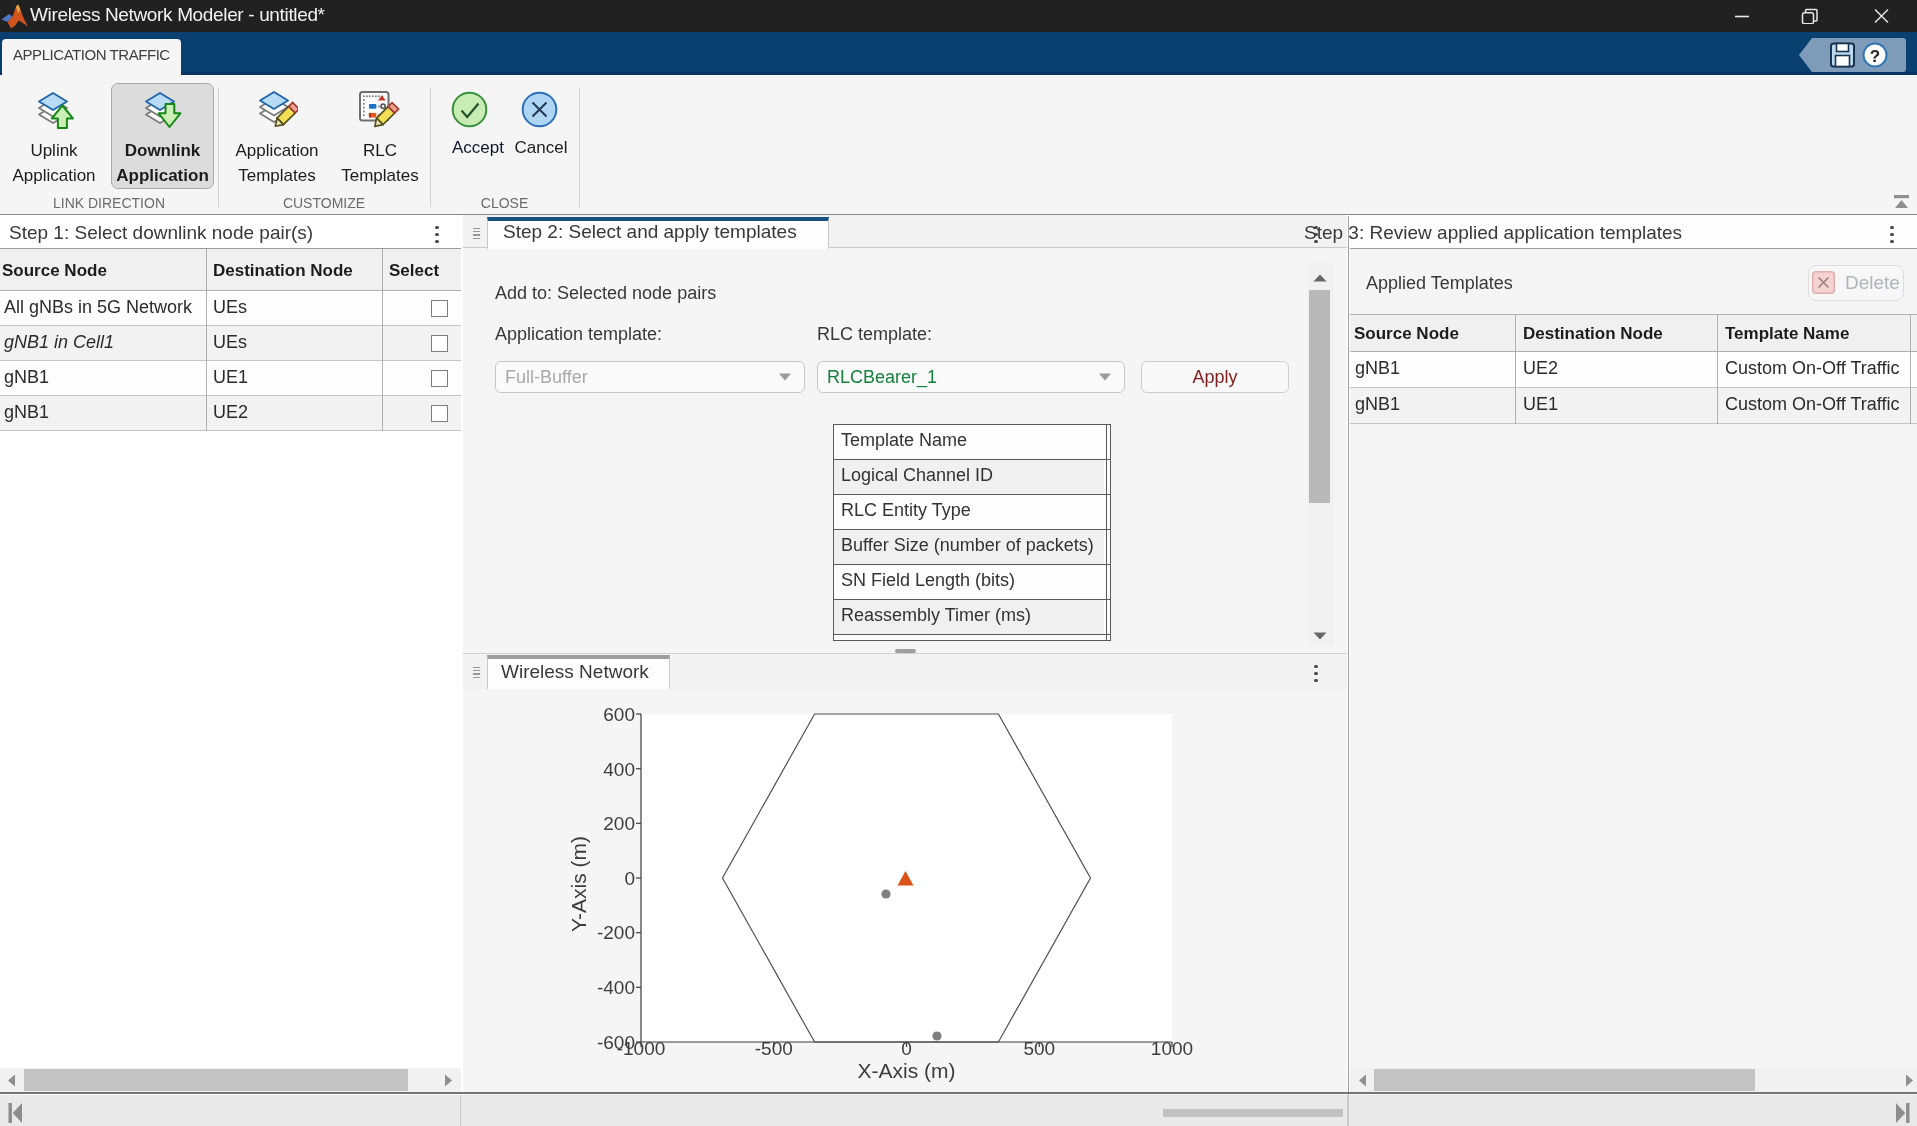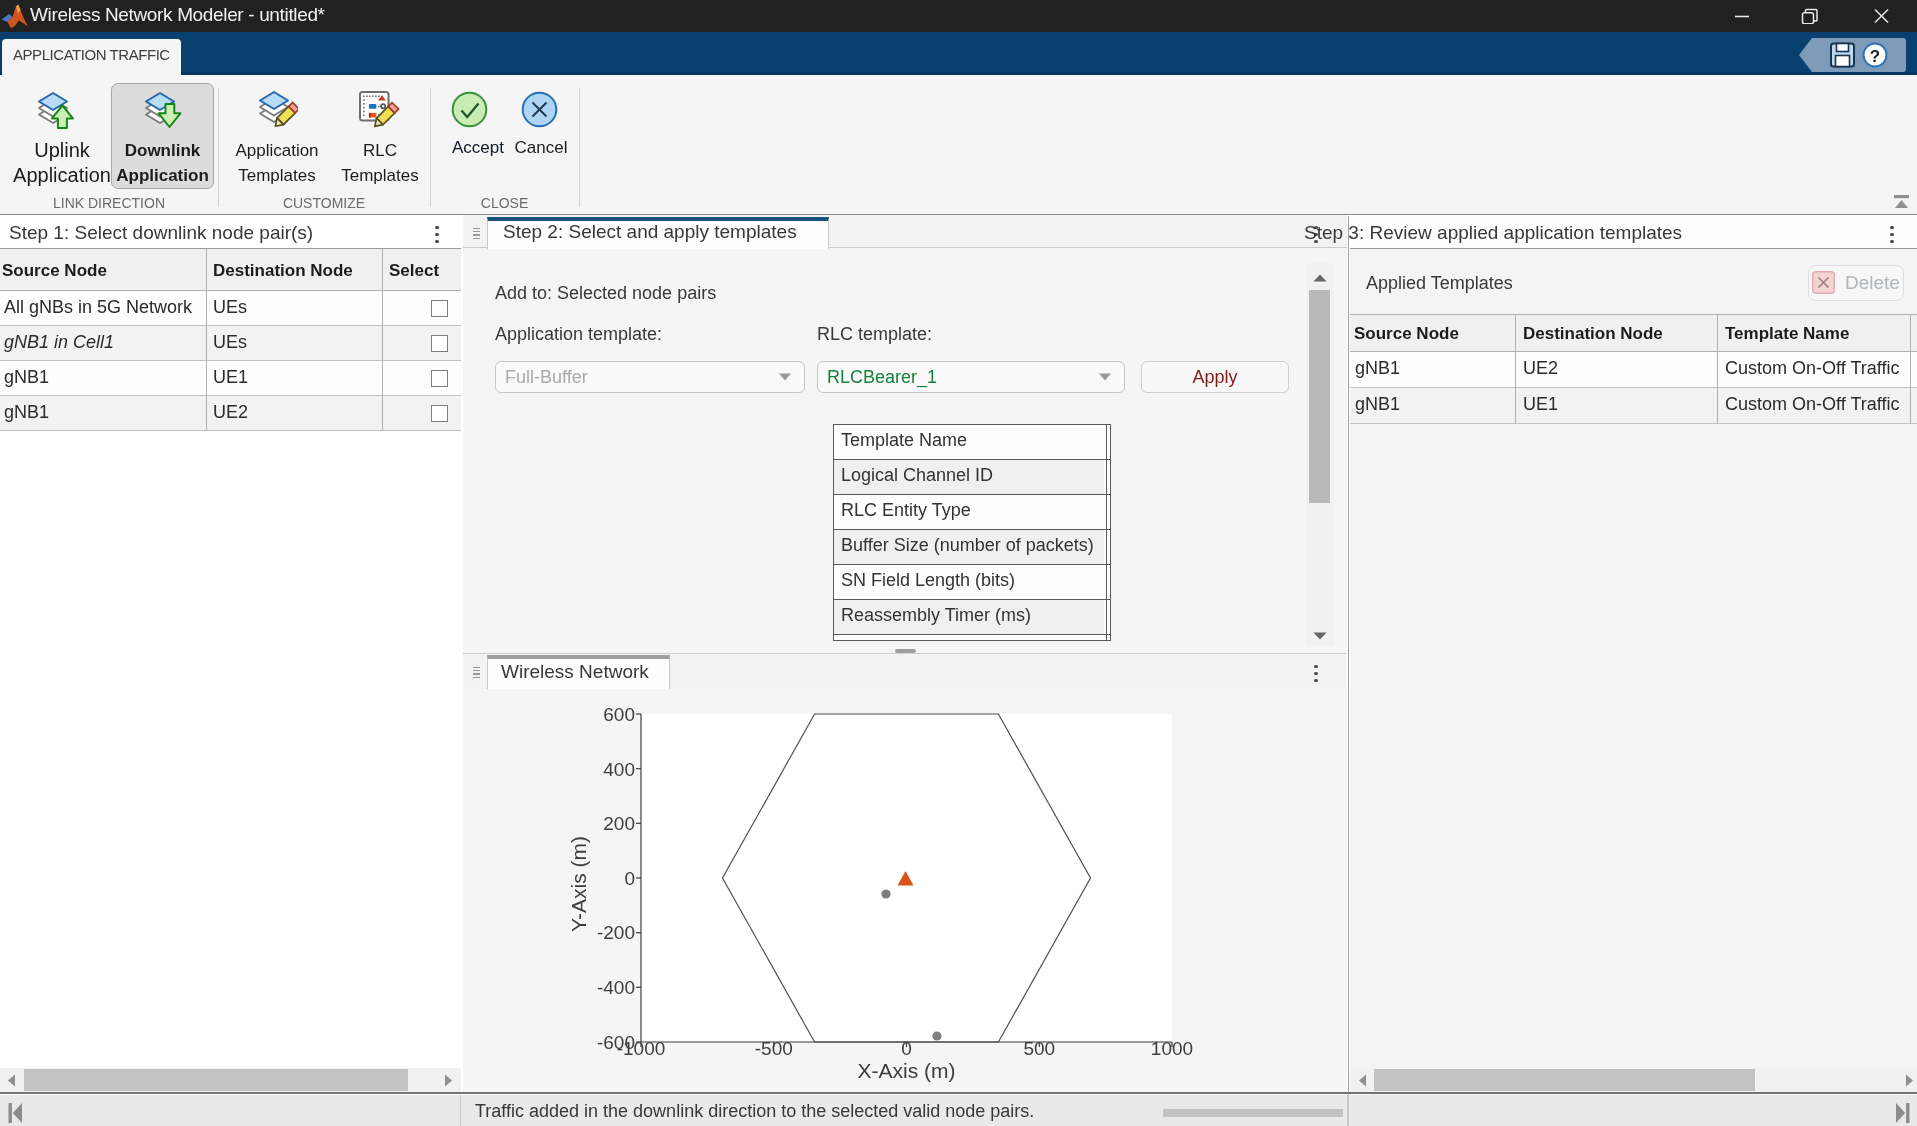--- a/index.html
+++ b/index.html
@@ -114,21 +114,21 @@
   </svg>
   <svg class="abs" style="left:451px;top:91px;" width="38" height="38" viewBox="0 0 38 38">
     <circle cx="18.5" cy="18.5" r="16.8" fill="#c9ecb4" stroke="#37903b" stroke-width="2"></circle>
     <path d="M10.5 19.5 L16.2 26 L27.5 12.5" fill="none" stroke="#26542c" stroke-width="2.3"></path>
   </svg>
   <svg class="abs" style="left:521px;top:91px;" width="38" height="38" viewBox="0 0 38 38">
     <circle cx="18.5" cy="18.5" r="16.8" fill="#aed6f4" stroke="#2a6fb8" stroke-width="2"></circle>
     <path d="M11.5 11.5 L25.5 25.5 M25.5 11.5 L11.5 25.5" fill="none" stroke="#253c55" stroke-width="2.1"></path>
   </svg>
 
-  <div class="abs" style="left:12px;top:138px;width:100px;text-align:center;font-size:20px;color:#1c1c1c;line-height:25px;">Uplink<br>Application</div>
+  <div class="abs" style="left:4px;top:138px;width:100px;text-align:center;font-size:17px;color:#1c1c1c;line-height:25px;">Uplink<br>Application</div>
   <div class="abs" style="left:112px;top:138px;width:101px;text-align:center;font-size:17px;color:#1c1c1c;line-height:25px;font-weight:bold;">Downlink<br>Application</div>
   <div class="abs" style="left:227px;top:138px;width:100px;text-align:center;font-size:17px;color:#1c1c1c;line-height:25px;">Application<br>Templates</div>
   <div class="abs" style="left:330px;top:138px;width:100px;text-align:center;font-size:17px;color:#1c1c1c;line-height:25px;">RLC<br>Templates</div>
   <div class="abs" style="left:434px;top:138px;width:70px;text-align:right;font-size:17px;color:#0f172a;">Accept</div>
   <div class="abs" style="left:506px;top:138px;width:70px;text-align:center;font-size:17px;color:#1c1c1c;">Cancel</div>
   <div class="abs" style="left:0;top:195px;width:218px;text-align:center;font-size:14px;color:#6b6b6b;">LINK DIRECTION</div>
   <div class="abs" style="left:218px;top:195px;width:212px;text-align:center;font-size:14px;color:#6b6b6b;">CUSTOMIZE</div>
   <div class="abs" style="left:430px;top:195px;width:149px;text-align:center;font-size:14px;color:#6b6b6b;">CLOSE</div>
 
   <svg class="abs" style="left:1891px;top:193px;" width="22" height="20" viewBox="0 0 22 20">
@@ -352,19 +352,18 @@
     </svg>
 
   <div class="abs" style="left:0;top:1092px;width:1917px;height:2px;background:#757575;"></div>
   <div class="abs" style="left:0;top:1095px;width:1917px;height:31px;background:#e9e9e9;"></div>
   <div class="abs" style="left:460px;top:1095px;width:1px;height:31px;background:#c9c9c9;"></div>
   <div class="abs" style="left:1347px;top:1095px;width:2px;height:31px;background:#c9c9c9;"></div>
   <svg class="abs" style="left:8px;top:1103px;" width="15" height="20" viewBox="0 0 15 20">
     <rect x="0.5" y="0" width="3.4" height="20" fill="#8c8c8c"></rect>
     <path d="M14 0 L14 20 L4.8 10 Z" fill="#8c8c8c"></path>
   </svg>
-  <div class="abs" style="left:475px;top:1101px;font-size:18px;color:#383838;">Traffic added in the downlink direction to the selected valid node pairs.</div>
   <div class="abs" style="left:1163px;top:1109px;width:180px;height:8px;background:#c2c2c2;"></div>
   <svg class="abs" style="left:1895px;top:1103px;" width="15" height="20" viewBox="0 0 15 20">
     <path d="M1 0 L1 20 L10.2 10 Z" fill="#8c8c8c"></path>
     <rect x="11.1" y="0" width="3.4" height="20" fill="#8c8c8c"></rect>
   </svg>
 </div>
 
 </body></html>

